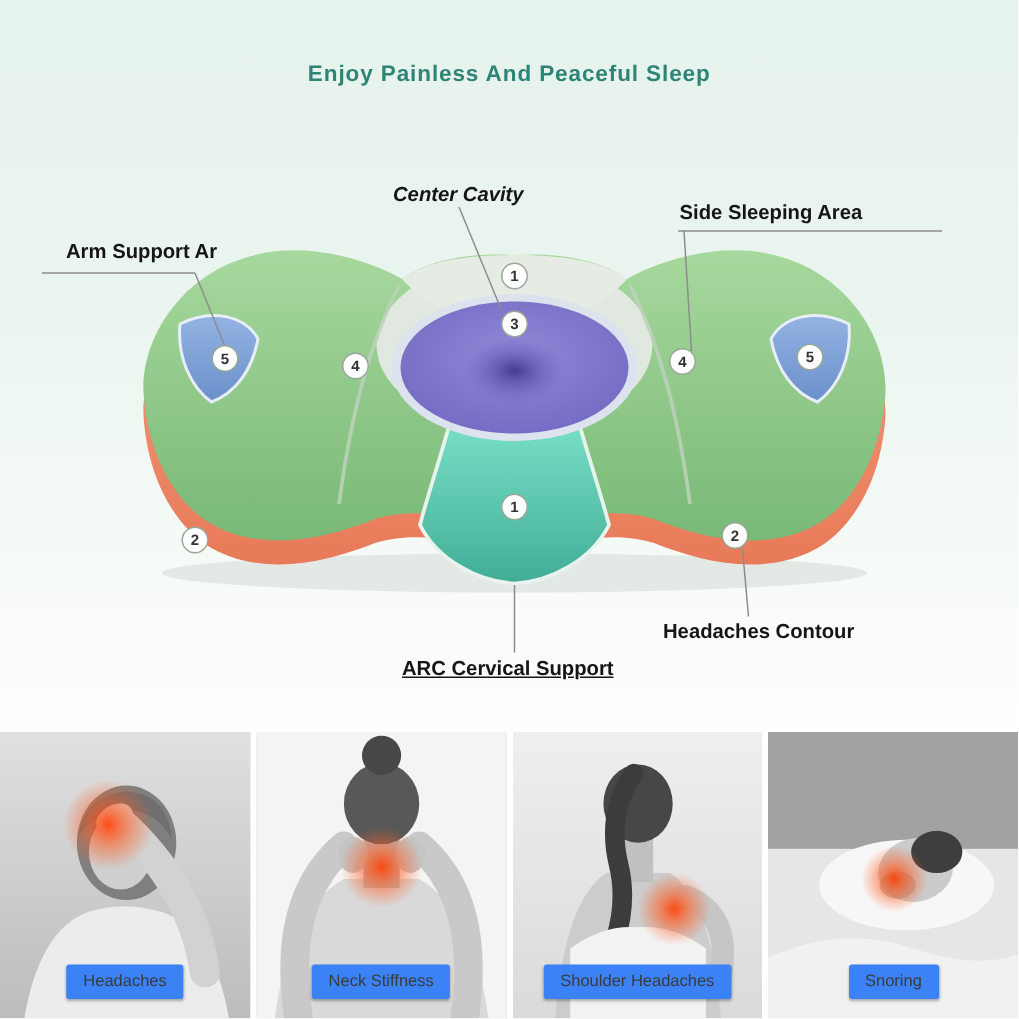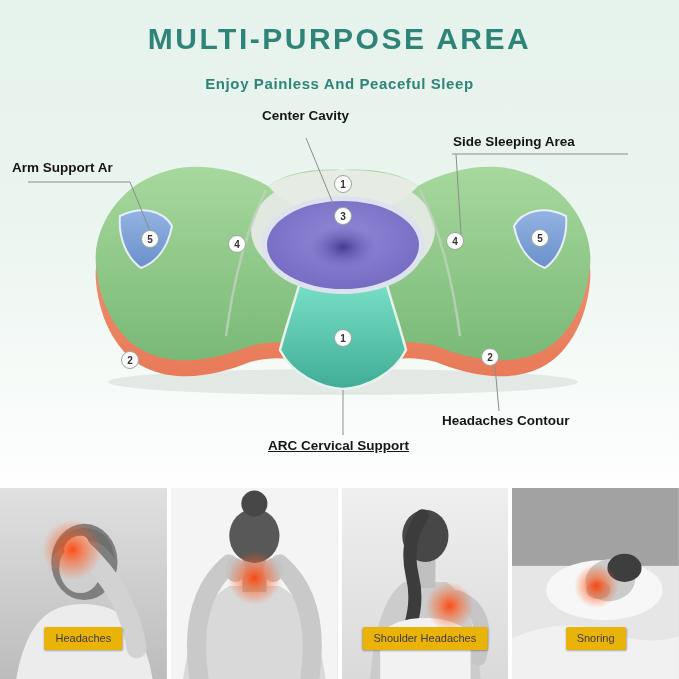--- a/index.html
+++ b/index.html
@@ -18,33 +18,32 @@
   .dlabel{position:absolute;font-size:13.5px;font-weight:700;color:#151515;white-space:nowrap;}
   .mkc{fill:#ffffff;stroke:#97a897;stroke-width:1;}
   .mkt{font-family:"Liberation Sans",sans-serif;font-size:10px;font-weight:700;fill:#333;text-anchor:middle;}
   .cline{stroke:#8d8d8d;stroke-width:1;fill:none;}
   .seam{stroke:#bdd1bb;stroke-width:2.5;fill:none;opacity:.85;}
   
   .gallery{position:absolute;left:0;bottom:0;width:679px;height:191px;display:flex;gap:4px;background:#ffffff;}
   .gitem{position:relative;flex:1;overflow:hidden;background:#ddd;}
   .gitem svg{display:block;width:100%;height:100%;}
   .badge{
-    position:absolute;left:50%;transform:translateX(-50%);bottom:29px;
-    background:#eab308;color:#3b3b3b;font-size:11px;line-height:1;
+    position:absolute;left:50%;transform:translateX(-50%);bottom:13px;
+    background:#3b82f6;color:#3b3b3b;font-size:11px;line-height:1;
     padding:6px 11px;border-radius:2px;white-space:nowrap;
     box-shadow:0 1px 2px rgba(0,0,0,.3);
   }
 </style>
 </head>
 <body>
 
 <div class="page">
 
   <header class="header">
-    <h1>MULTI-PURPOSE AREA</h1>
     <h2>Enjoy Painless And Peaceful Sleep</h2>
   </header>
 
   <section class="diagram">
     <svg viewBox="0 0 679 387" width="679" height="387">
       <defs>
         <linearGradient id="gGreen" x1="0" y1="0" x2="0" y2="1">
           <stop offset="0" stop-color="#a7d89d"></stop>
             <stop offset="1" stop-color="#79b977"></stop>
         </linearGradient>
@@ -132,23 +131,23 @@
       <g>
         <circle class="mkc" cx="490" cy="259" r="8.5"></circle>
           <text class="mkt" x="490" y="262.5">2</text>
       </g>
       <g>
         <circle class="mkc" cx="343" cy="240" r="8.5"></circle>
           <text class="mkt" x="343" y="243.5">1</text>
       </g>
     </svg>
 
-    <div class="dlabel" style="left:262px;top:10px;">Center Cavity</div>
+    <div class="dlabel" style="left:262px;top:24px;font-style:italic;">Center Cavity</div>
     <div class="dlabel" style="left:453px;top:36px;">Side Sleeping Area</div>
-    <div class="dlabel" style="left:12px;top:62px;">Arm Support Ar</div>
+    <div class="dlabel" style="left:44px;top:62px;">Arm Support Ar</div>
     <div class="dlabel" style="left:268px;top:340px;text-decoration:underline;">ARC Cervical Support</div>
     <div class="dlabel" style="left:442px;top:315px;">Headaches Contour</div>
   </section>
 
   <section class="gallery">
 
     <figure class="gitem" style="margin:0">
       <svg viewBox="0 0 166 191" preserveAspectRatio="xMidYMid slice">
         <defs>
           <linearGradient id="p1bg" x1="0" y1="0" x2="0" y2="1">
@@ -186,20 +185,21 @@
         <path d="M 12 191 Q 22 118 58 98 L 108 98 Q 144 118 154 191 Z" fill="#d9d9d9"></path>
         <rect x="71" y="66" width="24" height="38" fill="#b7b7b7"></rect>
         <ellipse cx="83" cy="48" rx="25" ry="27" fill="#585858"></ellipse>
         <circle cx="83" cy="16" r="13" fill="#474747"></circle>
         <path d="M 28 191 Q 16 112 58 76" stroke="#c9c9c9" stroke-width="19" stroke-linecap="round" fill="none"></path>
         <path d="M 138 191 Q 150 112 108 76" stroke="#c9c9c9" stroke-width="19" stroke-linecap="round" fill="none"></path>
         <ellipse cx="64" cy="82" rx="10" ry="12" fill="#c4c4c4"></ellipse>
         <ellipse cx="102" cy="82" rx="10" ry="12" fill="#c4c4c4"></ellipse>
         <circle cx="83" cy="90" r="27" fill="url(#p2glow)"></circle>
       </svg>
+      <figcaption class="badge">Neck Stiffness</figcaption>
     </figure>
 
     <figure class="gitem" style="margin:0">
       <svg viewBox="0 0 166 191" preserveAspectRatio="xMidYMid slice">
         <defs>
           <linearGradient id="p3bg" x1="0" y1="0" x2="0" y2="1">
               <stop offset="0" stop-color="#efefef"></stop>
               <stop offset="1" stop-color="#dadada"></stop>
             </linearGradient>
           <radialGradient id="p3glow">

